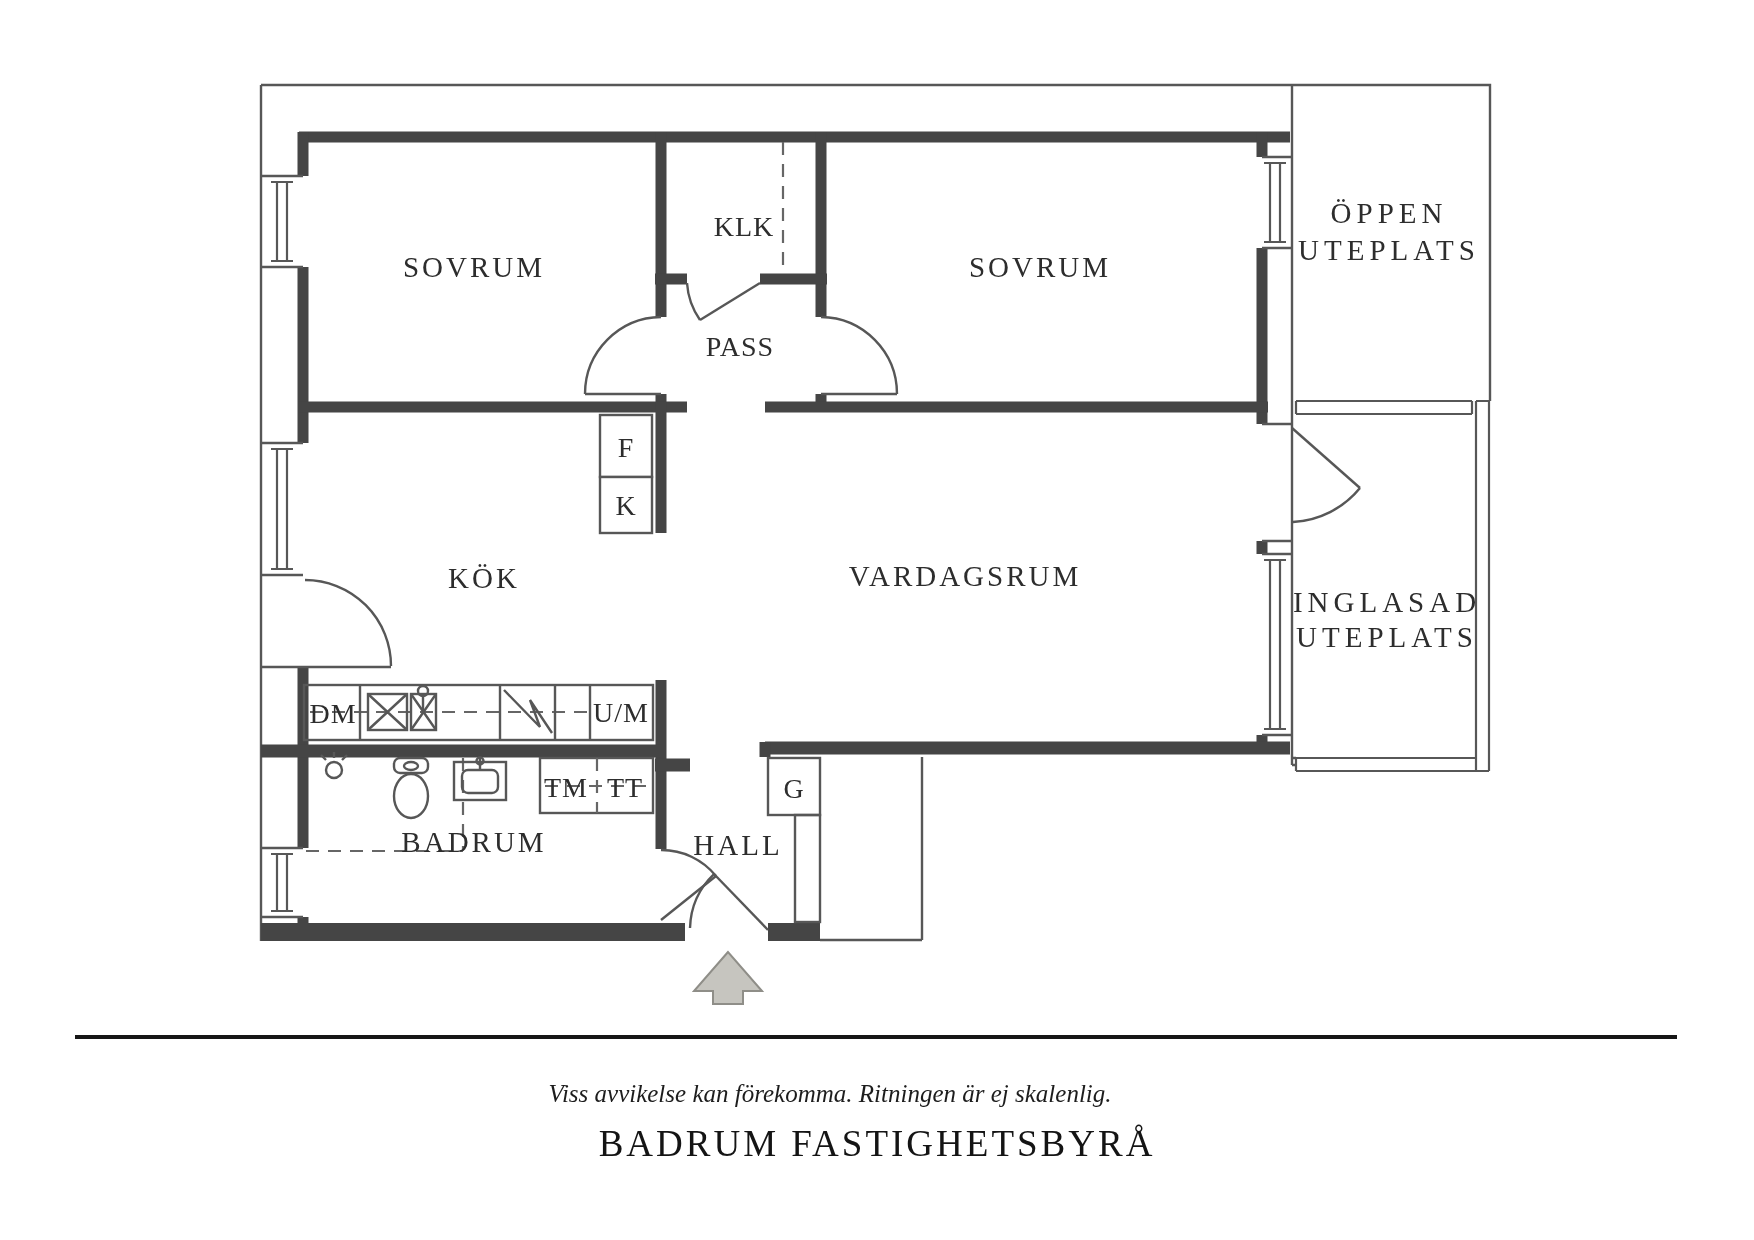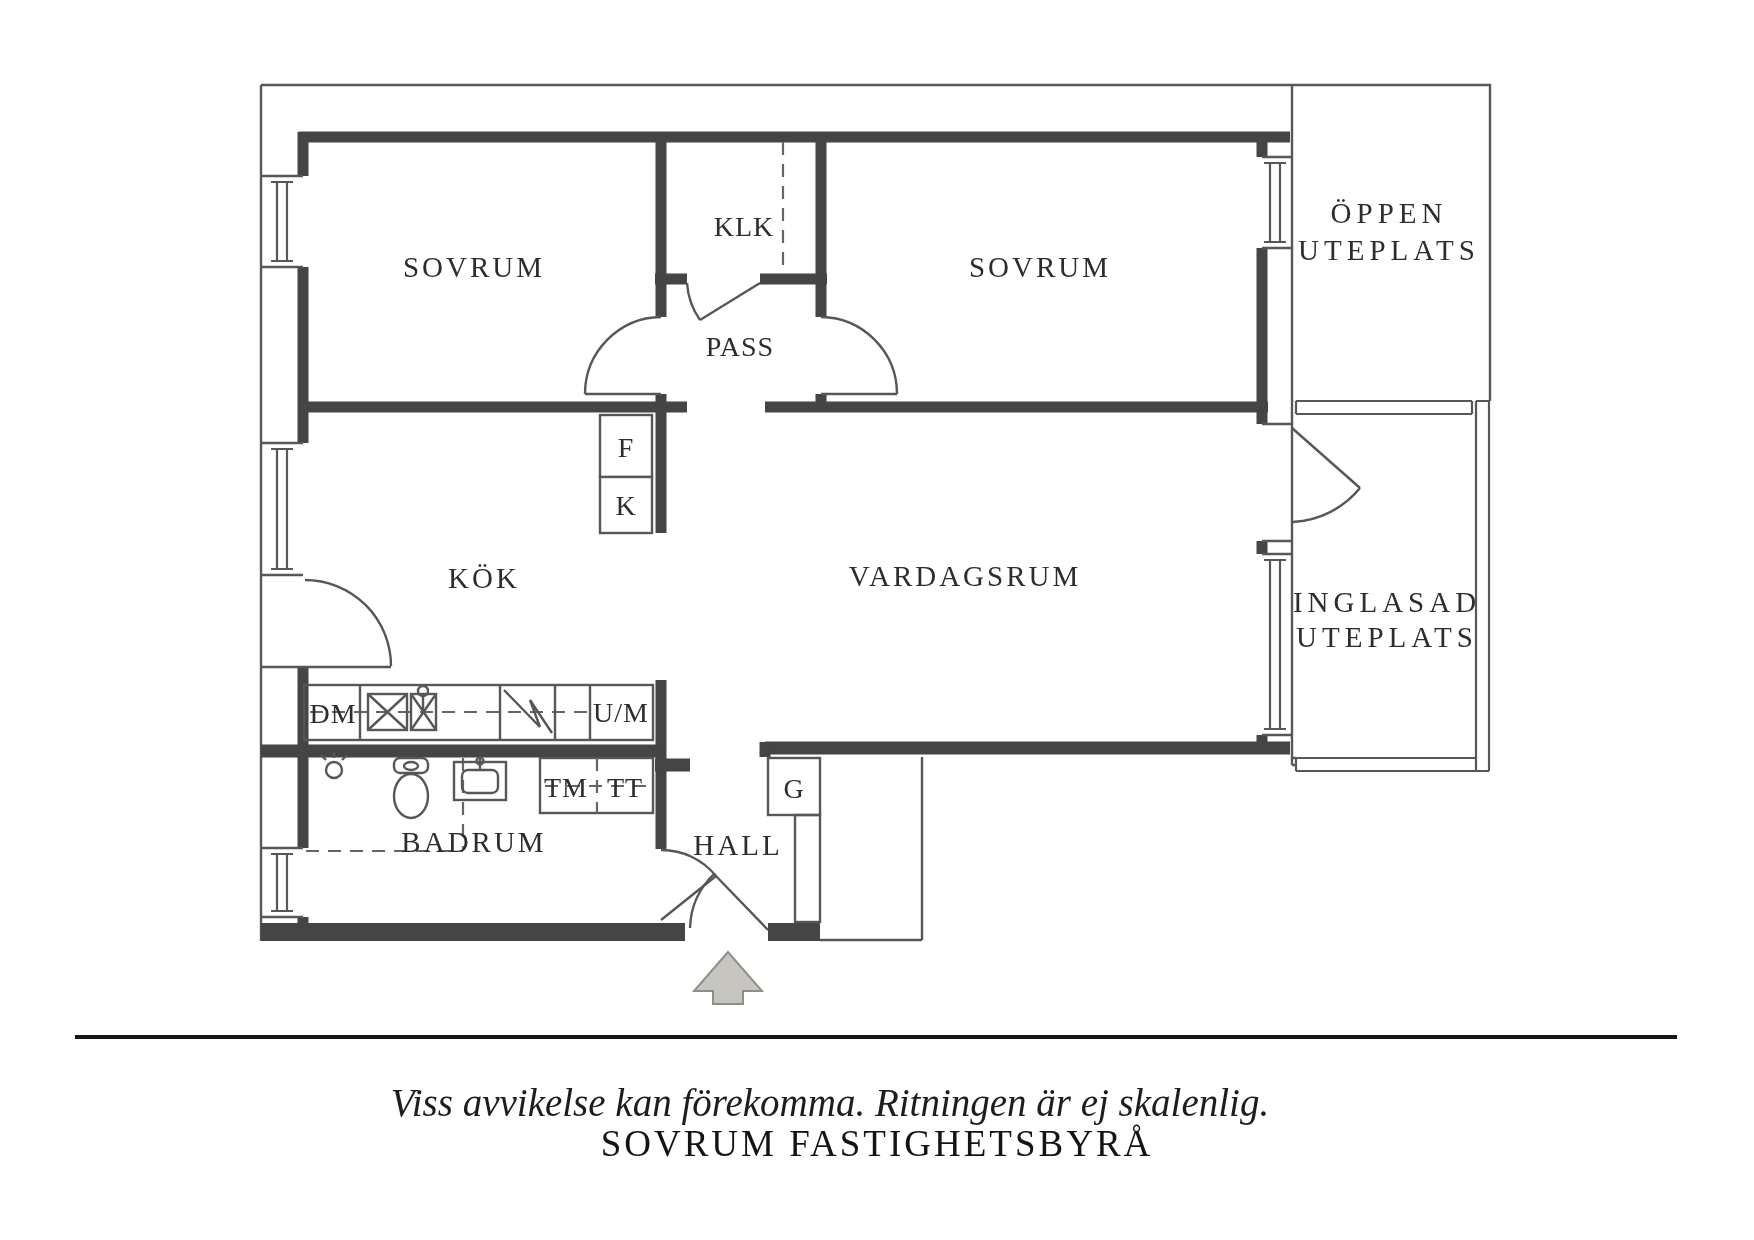--- a/index.html
+++ b/index.html
@@ -15,21 +15,21 @@
   .dash      {stroke:#666666;stroke-width:2.2;fill:none;stroke-dasharray:13 9;}
   .glass     {stroke:#575757;stroke-width:2.2;fill:none;}
   
   text{fill:#2d2d2d;}
   .room-label{font-size:29px;letter-spacing:3px;text-anchor:middle;}
   .small-label{font-size:28px;letter-spacing:1px;text-anchor:middle;}
   .ute-label{font-size:29px;letter-spacing:5px;text-anchor:middle;}
   
   .sepline{position:absolute;left:75px;top:1035px;width:1602px;height:3.5px;background:#161616;}
   .footer-disclaimer{position:absolute;left:0;top:1080px;width:1660px;text-align:center;
-      font-style:italic;font-size:39px;color:#1d1d1d;}
+      font-style:italic;font-size:25px;color:#1d1d1d;}
   .footer-brand{position:absolute;left:0;top:1122px;width:1754px;text-align:center;
       font-size:37px;letter-spacing:3px;color:#141414;}
 </style>
 </head>
 <body>
 
 <div class="stage">
 
   <svg width="1754" height="1240" viewBox="0 0 1754 1240">
 
@@ -226,14 +226,14 @@
       <text class="small-label" x="333" y="723">DM</text>
       <text class="small-label" x="621" y="722">U/M</text>
       <text class="small-label" x="566" y="797">TM</text>
       <text class="small-label" x="625" y="797">TT</text>
       <text class="small-label" x="794" y="798">G</text>
     </g>
   </svg>
 
   <div class="sepline"></div>
   <div class="footer-disclaimer">Viss avvikelse kan förekomma. Ritningen är ej skalenlig.</div>
-  <div class="footer-brand">SOVRUM FASTIGHETSBYRÅ</div>
+  <div class="footer-brand">BADRUM FASTIGHETSBYRÅ</div>
 </div>
 
 </body></html>

